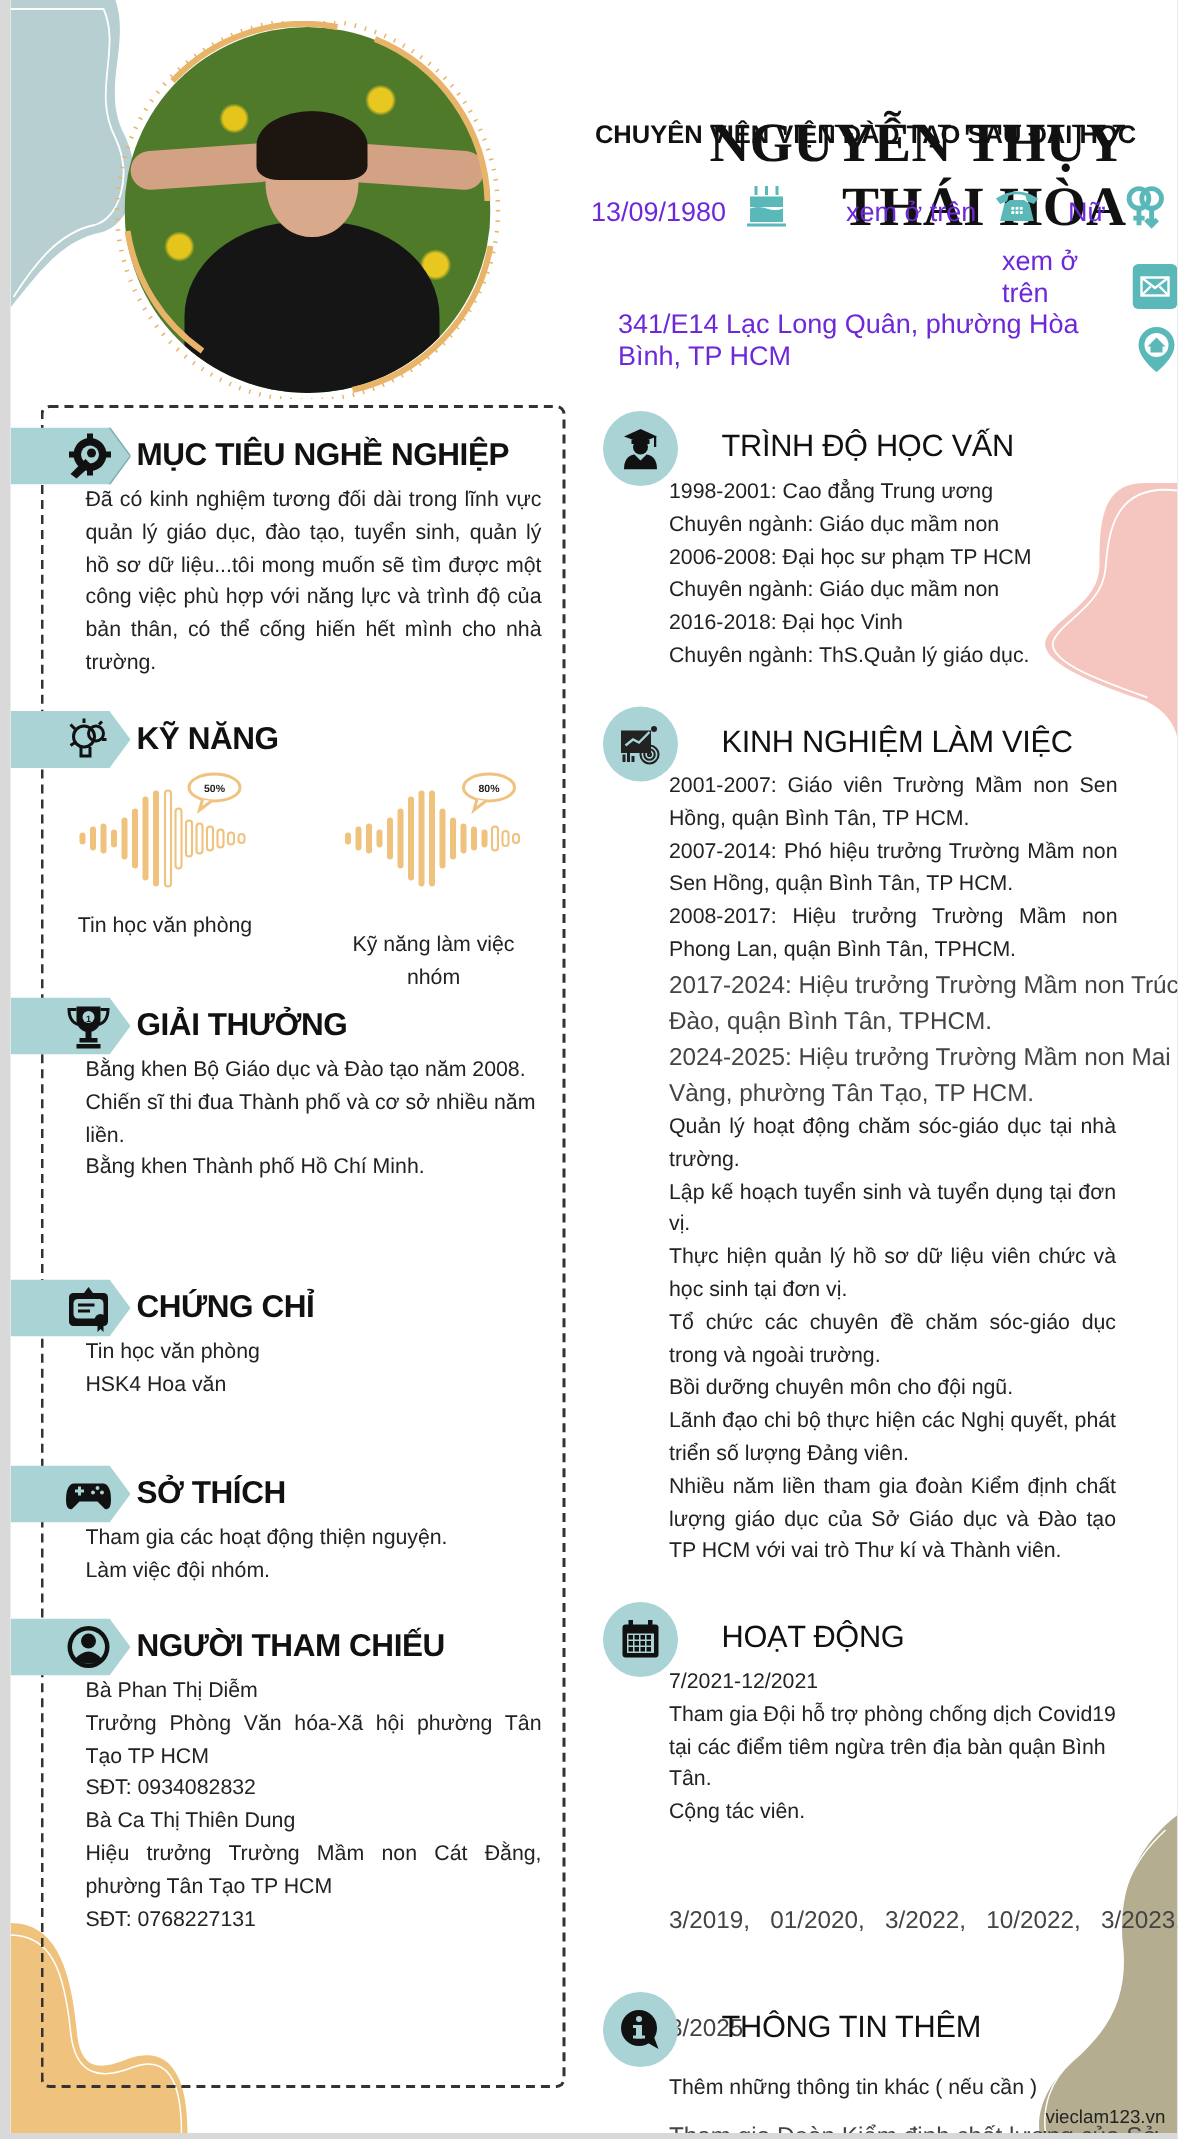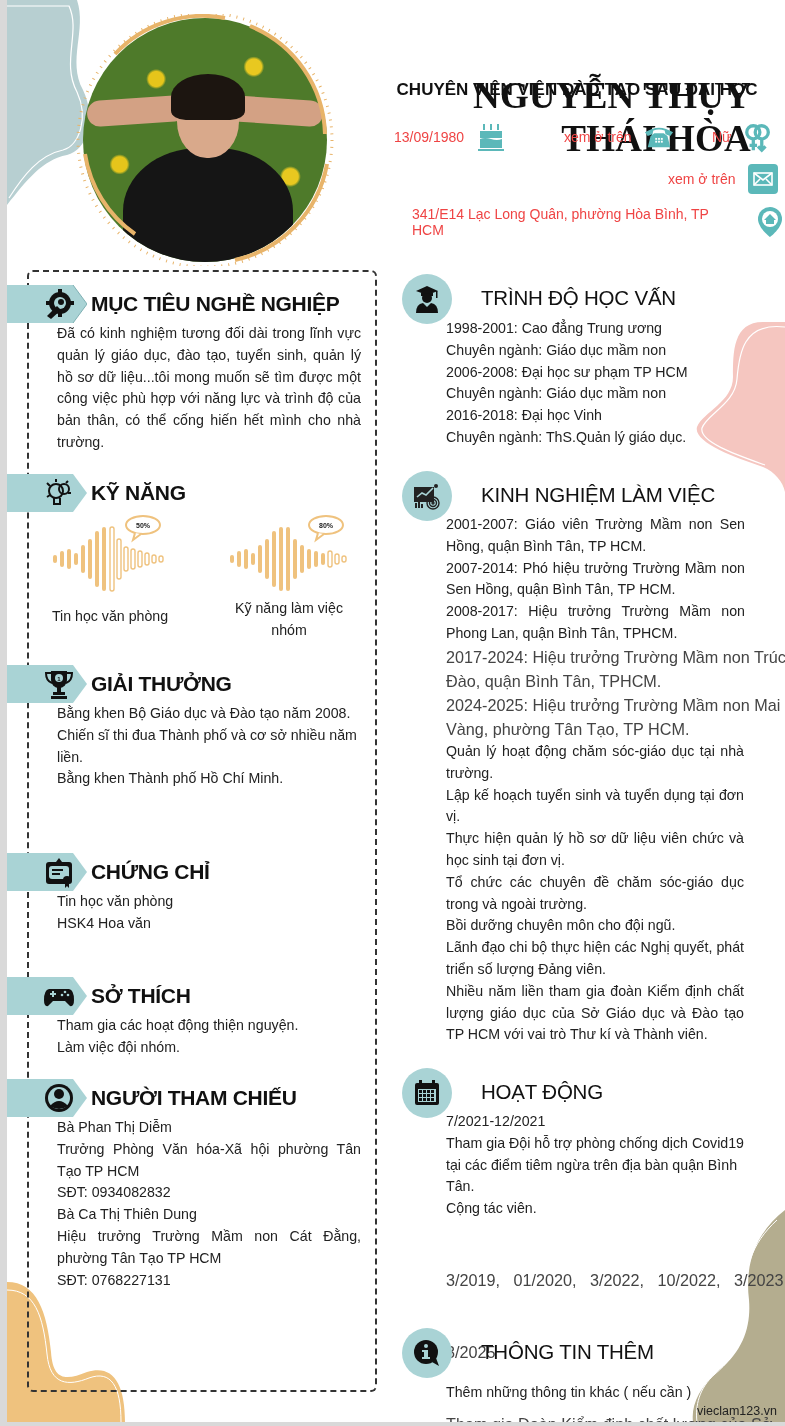--- a/index.html
+++ b/index.html
@@ -17,21 +17,21 @@
                        #4e7a2a; }
   .person-head { position: absolute; left: 94px; top: 64px; width: 62px; height: 76px; border-radius: 45% 45% 48% 48%; background: #d9a98b; }
   .person-hair { position: absolute; left: 88px; top: 56px; width: 74px; height: 46px; border-radius: 50% 50% 20% 20%; background: #1c1510; }
   .person-body { position: absolute; left: 40px; top: 130px; width: 170px; height: 140px; border-radius: 45% 45% 0 0; background: #151515; }
   .person-arm-l { position: absolute; left: 4px; top: 80px; width: 100px; height: 26px; border-radius: 14px; background: #d3a184; transform: rotate(-4deg); }
   .person-arm-r { position: absolute; left: 140px; top: 80px; width: 100px; height: 26px; border-radius: 14px; background: #d3a184; transform: rotate(4deg); }
   .photo-ring { position: absolute; left: 0; top: 0; width: 260px; height: 252px; }
 
   .name { position: absolute; left: 372px; top: 34px; width: 372px; text-align: right; font-family: "Liberation Serif", serif; font-weight: bold; font-size: 37px; letter-spacing: 0.2px; color: #111; margin-top: 40px; }
   .job { position: absolute; left: 385px; top: 80px; width: 370px; text-align: center; font-size: 17px; font-weight: bold; color: #111; }
-  .info-row { position: absolute; display: flex; align-items: center; font-size: 14px; color: #ef4444; }
+  .info-row { position: absolute; display: flex; align-items: flex-end; font-size: 18px; color: #6d28d9; }
   .info-row .ico { width: 30px; height: 30px; margin-left: 12px; display: inline-flex; align-items: center; justify-content: center; }
 
   
   .left-box { position: absolute; left: 20px; top: 270px; width: 350px; height: 1122px; border: 2px dashed #333; border-radius: 6px; }
   .tag { position: absolute; left: 0; width: 80px; height: 38px; }
   .tag svg.flag { position: absolute; left: 0; top: 0; }
   .tag .tag-icon { position: absolute; left: 36px; top: 3px; width: 32px; height: 32px; }
   .sec-title { position: absolute; left: 84px; font-size: 21px; font-weight: bold; color: #111; letter-spacing: -0.3px; font-stretch: condensed; }
   .sec-body { position: absolute; left: 50px; width: 304px; font-size: 14.2px; line-height: 21.8px; color: #222; text-align: justify; }
   .skill { position: absolute; width: 140px; text-align: center; }
@@ -240,21 +240,21 @@
           <rect x="83" y="36" width="4" height="20" rx="2"></rect>
           <rect x="90" y="38" width="4" height="16" rx="2"></rect>
           <rect x="97" y="40" width="4" height="12" rx="2"></rect>
       </g>
       <g fill="none" stroke="#efc27e" stroke-width="1.4">
         <rect x="104" y="38" width="4" height="16" rx="2"></rect>
           <rect x="111" y="41" width="4" height="10" rx="2"></rect>
           <rect x="118" y="43" width="4" height="6" rx="2"></rect>
       </g>
     </svg>
-    <div class="skill-label" style="margin-top:0;padding:0 10px">Kỹ năng làm việc nhóm</div>
+    <div class="skill-label" style="margin-top:21px;padding:0 10px">Kỹ năng làm việc nhóm</div>
   </div>
 
   <div class="tag" style="top:665px">
     <svg class="flag" width="80" height="38" viewBox="0 0 80 38">
         <path d="M0 0 L66 0 L80 19 L66 38 L0 38 Z" fill="#a9d3d5"></path>
       </svg>
     <svg class="tag-icon" viewBox="0 0 32 32">
         <g fill="#111">
           <path d="M8 3 L24 3 L24 12 A8 8 0 0 1 8 12 Z"></path>
           <path d="M8 5 L3 5 Q3 13 9 15 M24 5 L29 5 Q29 13 23 15" fill="none" stroke="#111" stroke-width="2"></path>

